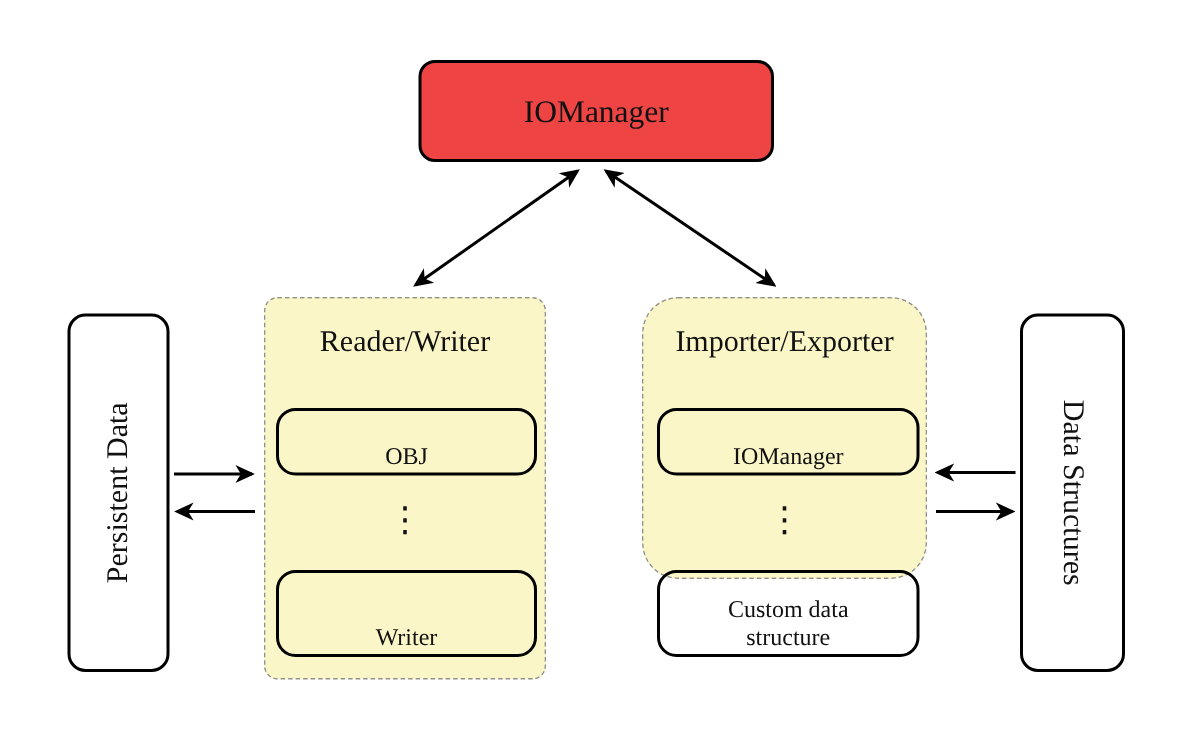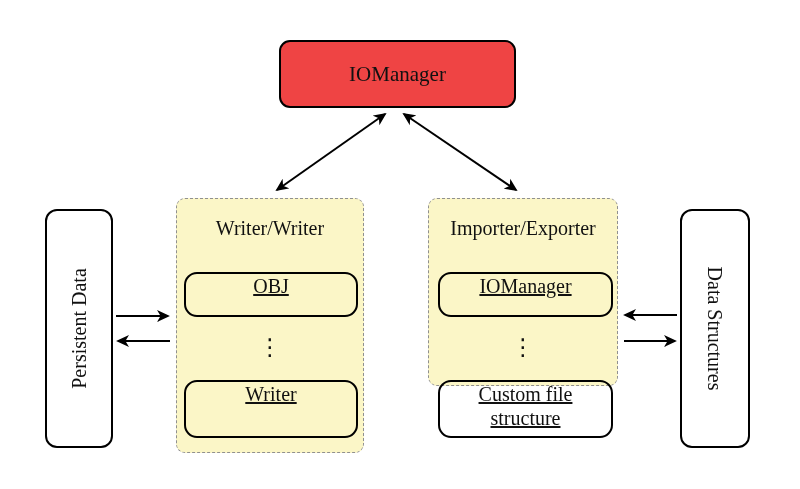--- a/index.html
+++ b/index.html
@@ -31,41 +31,40 @@
   }
 
   
   .group {
     background: #fbf6c7;
     border: 1.5px dashed #909090;
     border-radius: 9px;
     box-sizing: border-box;
   }
   .group-left  { left: 176px; top: 198px; width: 188px; height: 255px; }
-  .group-right { left: 428px; top: 198px; width: 190px; height: 188px; }
+  .group-right { left: 428px; top: 198px; width: 190px; height: 188px; border-radius: 24px; }
   .group-title {
     position: absolute;
     left: 0; top: 18px; width: 100%;
     text-align: center;
     font-size: 20px;
   }
 
   
   .inner-box {
     position: absolute;
     border: 2.5px solid #000000;
     border-radius: 13px;
     background: transparent;
     display: flex; flex-direction: column;
-    align-items: center; justify-content: flex-start;
-    font-size: 20px;
+    align-items: center; justify-content: flex-end;
+    font-size: 16px;
     line-height: 1.22;
     text-align: center;
     box-sizing: border-box;
-    text-decoration: underline;
   }
   .inner-top    { left: 7px;  top: 73px;  width: 174px; height: 45px; }
   .inner-bottom { left: 7px;  top: 181px; width: 174px; height: 58px; }
   .group-right .inner-top    { left: 9px; width: 175px; }
   .group-right .inner-bottom { left: 9px; width: 175px; }
 
   .dots {
     position: absolute;
     left: 0; top: 130px; width: 100%; height: 36px;
     display: flex; align-items: center; justify-content: center;
@@ -112,38 +111,38 @@
     <line x1="170" y1="341" x2="118" y2="341" marker-end="url(#ah)"></line>
     <line x1="677" y1="315" x2="625" y2="315" marker-end="url(#ah)"></line>
     <line x1="624" y1="341" x2="675" y2="341" marker-end="url(#ah)"></line>
   </svg>
 
   <div class="abs io-box">
     <span>IOManager</span>
   </div>
 
   <div class="abs group group-left">
-    <div class="group-title">Writer/Writer</div>
+    <div class="group-title">Reader/Writer</div>
     <div class="inner-box inner-top">
       <span>OBJ</span>
     </div>
     <div class="dots">⋮</div>
     <div class="inner-box inner-bottom">
       <span>Writer</span>
     </div>
   </div>
 
   <div class="abs group group-right">
     <div class="group-title">Importer/Exporter</div>
     <div class="inner-box inner-top">
       <span>IOManager</span>
     </div>
     <div class="dots">⋮</div>
     <div class="inner-box inner-bottom">
-      <span>Custom file</span>
+      <span>Custom data</span>
       <span>structure</span>
     </div>
   </div>
 
   <div class="abs side-box side-left">
     <span class="rot-ccw">Persistent Data</span>
   </div>
 
   <div class="abs side-box side-right">
     <span class="rot-cw">Data Structures</span>

